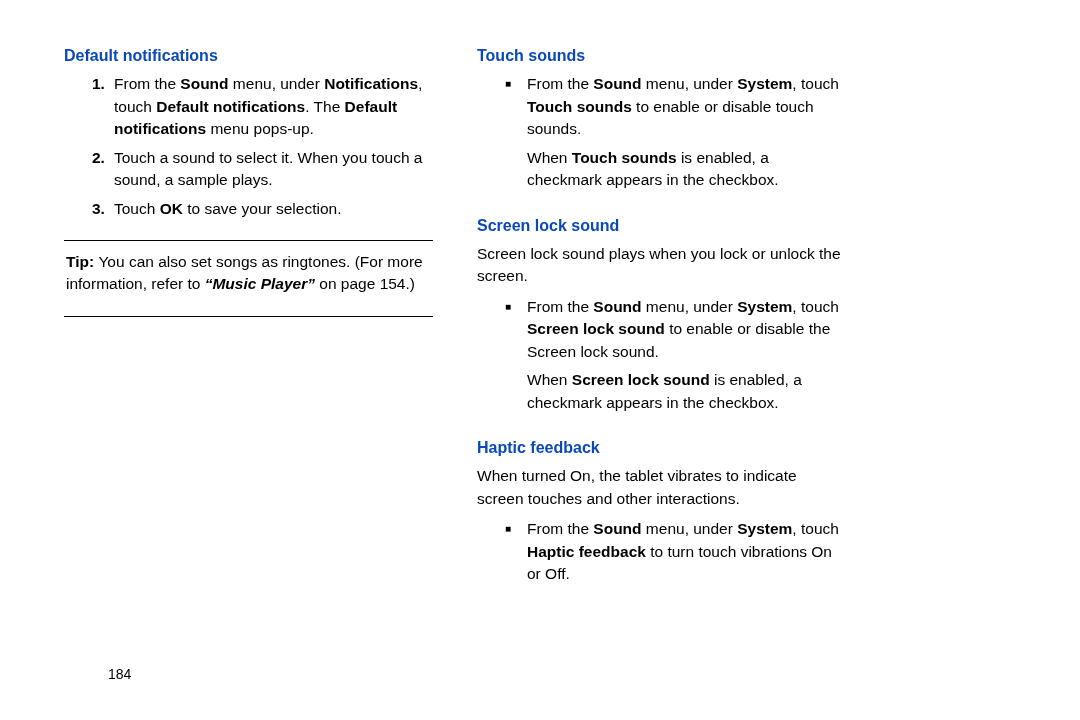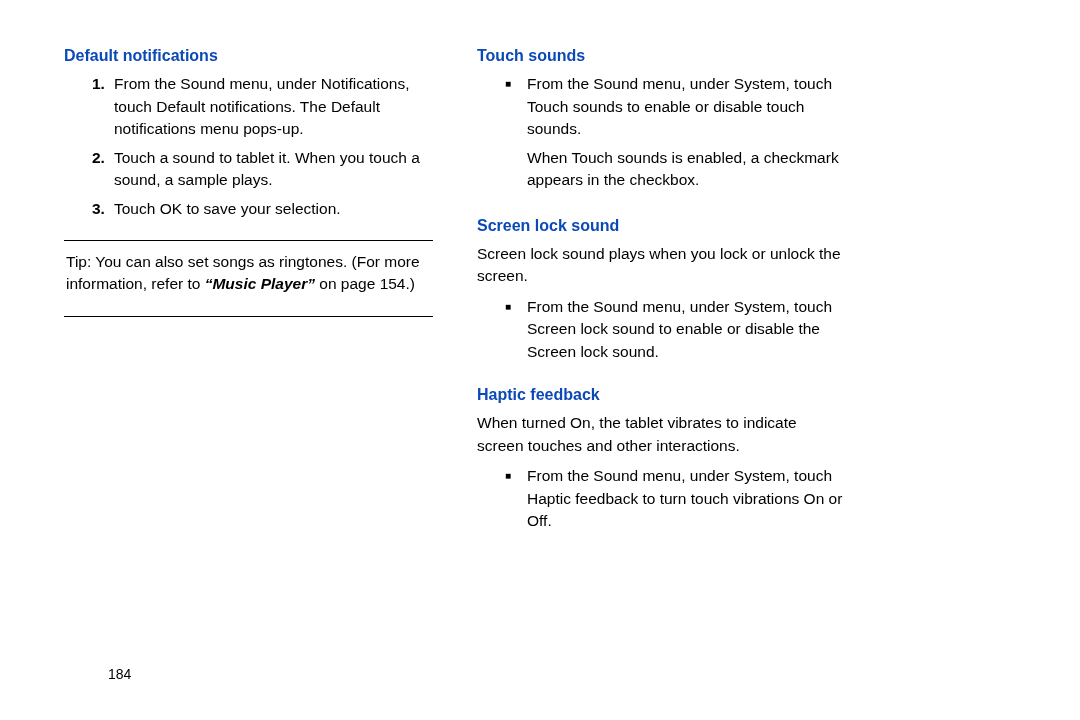--- a/index.html
+++ b/index.html
@@ -63,21 +63,21 @@
   }
   .bmark {
     width: 22px;
     flex: 0 0 22px;
     font-size: 10px;
     padding-top: 4px;
   }
   .btxt {
     flex: 1;
   }
-  .b { font-weight: 400; }
+  .b { font-weight: 700; }
   .tipbox {
     border-top: 1px solid #000;
     border-bottom: 1px solid #000;
     margin-top: 20px;
     padding: 10px 2px 12px 2px;
   }
   .tiptxt { padding-left: 0; }
   .tiptxt .ref {
     font-style: italic;
     font-weight: 700;
@@ -102,21 +102,21 @@
 
       <div class="nitem">
         <div class="nmark">1.</div>
         <div class="ntxt">
           <span>From the </span><span class="b">Sound</span><span> menu, under </span><span class="b">Notifications</span><span>, touch </span><span class="b">Default notifications</span><span>. The </span><span class="b">Default notifications</span><span> menu pops-up.</span>
         </div>
       </div>
 
       <div class="nitem">
         <div class="nmark">2.</div>
-        <div class="ntxt">Touch a sound to tablet it. When you touch a sound, a sample plays.</div>
+        <div class="ntxt">Touch a sound to select it. When you touch a sound, a sample plays.</div>
       </div>
 
       <div class="nitem">
         <div class="nmark">3.</div>
         <div class="ntxt">
           <span>Touch </span><span class="b">OK</span><span> to save your selection.</span>
         </div>
       </div>
 
     </div>
@@ -150,20 +150,23 @@
     <div class="block">
       <div class="h3">Screen lock sound</div>
       <p>Screen lock sound plays when you lock or unlock the screen.</p>
       <div class="blist">
         <div class="bitem">
           <div class="bmark">■</div>
           <div class="btxt">
             <p style="margin-bottom:6px;">
               <span>From the </span><span class="b">Sound</span><span> menu, under </span><span class="b">System</span><span>, touch </span><span class="b">Screen lock sound</span><span> to enable or disable the Screen lock sound.</span>
             </p>
+            <p>
+              <span>When </span><span class="b">Screen lock sound</span><span> is enabled, a checkmark appears in the checkbox.</span>
+            </p>
           </div>
         </div>
       </div>
     </div>
 
     <div class="block">
       <div class="h3">Haptic feedback</div>
       <p>When turned On, the tablet vibrates to indicate screen touches and other interactions.</p>
       <div class="blist">
         <div class="bitem">

